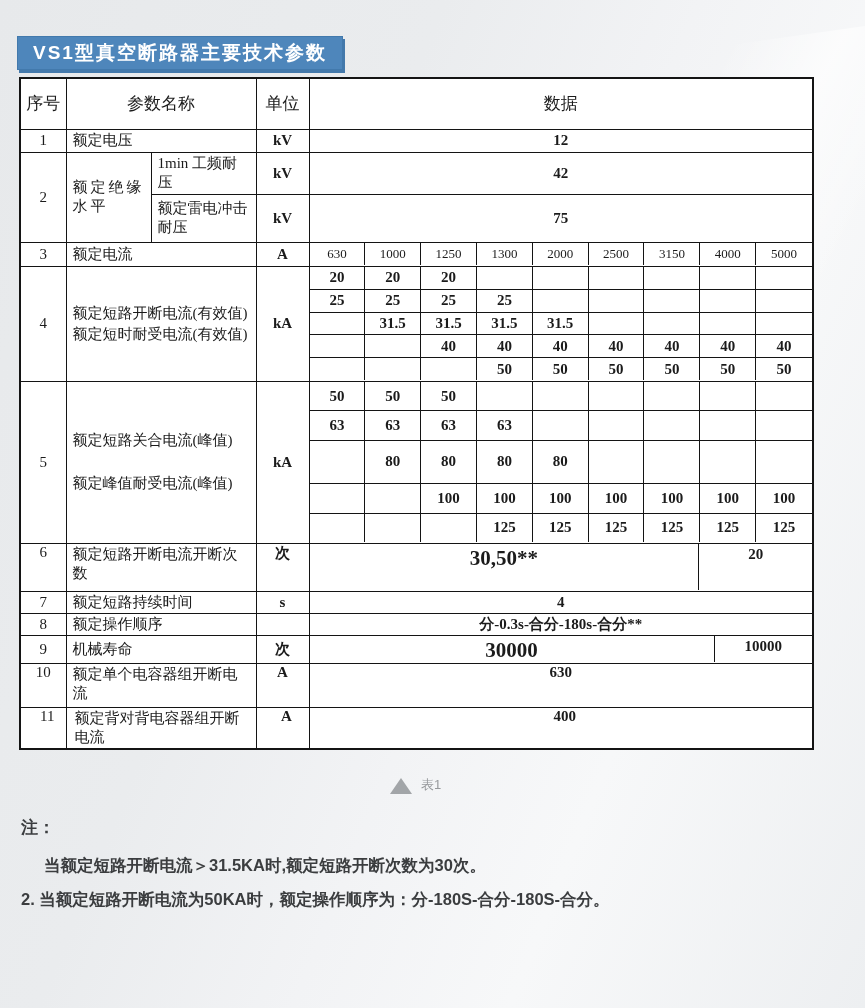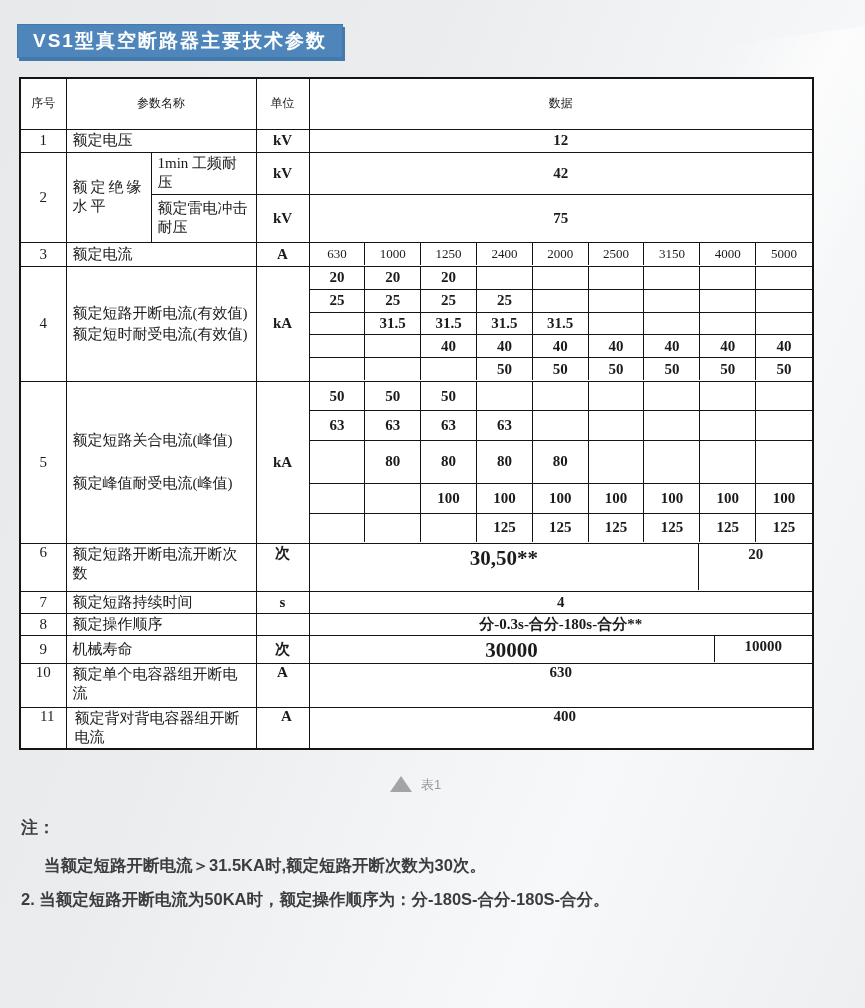--- a/index.html
+++ b/index.html
@@ -11,40 +11,40 @@
     background:linear-gradient(112deg,#e7e9eb 0%,#eaecee 35%,#f2f3f5 55%,#f7f8f9 72%,#edeff1 100%);
   }
   .page::before{
     content:""; position:absolute; right:-120px; top:40px; width:420px; height:260px;
     background:linear-gradient(125deg,rgba(255,255,255,0) 30%,rgba(255,255,255,.65) 50%,rgba(255,255,255,0) 70%);
     transform:rotate(-8deg); pointer-events:none;
   }
 
   
   .title-bar{
-    position:absolute; left:17px; top:24px; height:34px;
+    position:absolute; left:17px; top:36px; height:34px;
     background:#4e86bb; color:#ffffff;
     font-family:"Liberation Sans","DejaVu Sans",sans-serif;
     font-weight:bold; font-size:19px; letter-spacing:2px;
     display:flex; align-items:center; padding:0 15px;
     box-shadow:2px 3px 0 #4479ab; border:1px solid #4279ac;
   }
 
   
   table.params{
     position:absolute; left:19px; top:77px; width:793px;
     border-collapse:collapse; border:2px solid #141414;
     background:#ffffff; color:#1b1b1b; table-layout:fixed;
   }
   td{ border:1px solid #141414; font-size:15px; vertical-align:middle; overflow:hidden; }
   td.c{ text-align:center; }
   td.name{ text-align:left; padding:1px 6px; }
   td.p0{ padding:0; }
   td.vtop{ vertical-align:top; }
-  .hdr{ font-size:12px; }
+  .hdr{ font-size:17px; }
   .unit{ font-weight:bold; }
   .val{ font-weight:bold; }
   .no{ font-size:15px; }
 
   tr.h51 td{ height:51px; } tr.h23 td{ height:23px; } tr.h42 td{ height:42px; }
   tr.h48 td{ height:48px; } tr.h24 td{ height:24px; } tr.h115 td{ height:115px; }
   tr.h162 td{ height:162px; } tr.h22 td{ height:22px; } tr.h28 td{ height:28px; }
   tr.h44 td{ height:44px; } tr.h38 td{ height:38px;padding-left:8px; }
 
   
@@ -66,21 +66,21 @@
   .vright{ flex:1; text-align:center; padding-top:2px; font-weight:bold; font-size:15px; }
   .w78{ width:77.6%; } .w81{ width:80.6%; }
 
   .nm2 div{ line-height:21px; }
   .nm2 .gap{ margin-top:22px; }
   .just{ letter-spacing:3px; }
 
   
   .caption{
     position:absolute; left:19px; top:776px; width:793px;
-    display:flex; align-items:flex-start; justify-content:center; gap:9px;
+    display:flex; align-items:flex-end; justify-content:center; gap:9px;
   }
   .tri{ width:0; height:0; border-left:11px solid transparent; border-right:11px solid transparent;
         border-bottom:16px solid #a2a5a8; }
   .cap-label{ font-family:"Liberation Sans","DejaVu Sans",sans-serif; font-size:13px; color:#97999c; }
 
   
   .notes{
     position:absolute; left:21px; top:816px; width:820px;
     font-family:"Liberation Sans","DejaVu Sans",sans-serif;
     color:#3b3d3f; font-size:16.5px; font-weight:600;
@@ -136,21 +136,21 @@
     <tr class="h24">
       <td class="c no">3</td>
       <td class="name" colspan="2">额定电流</td>
       <td class="c unit">A</td>
       <td class="p0 colhead">
         <div class="subgrid g23">
               <div class="subrow only">
                 <div class="gcell">630</div>
                 <div class="gcell">1000</div>
                 <div class="gcell">1250</div>
-                <div class="gcell">2400</div>
+                <div class="gcell">1300</div>
                 <div class="gcell">2000</div>
                 <div class="gcell">2500</div>
                 <div class="gcell">3150</div>
                 <div class="gcell">4000</div>
                 <div class="gcell">5000</div>
               </div>
             </div>
       </td>
     </tr>
 

